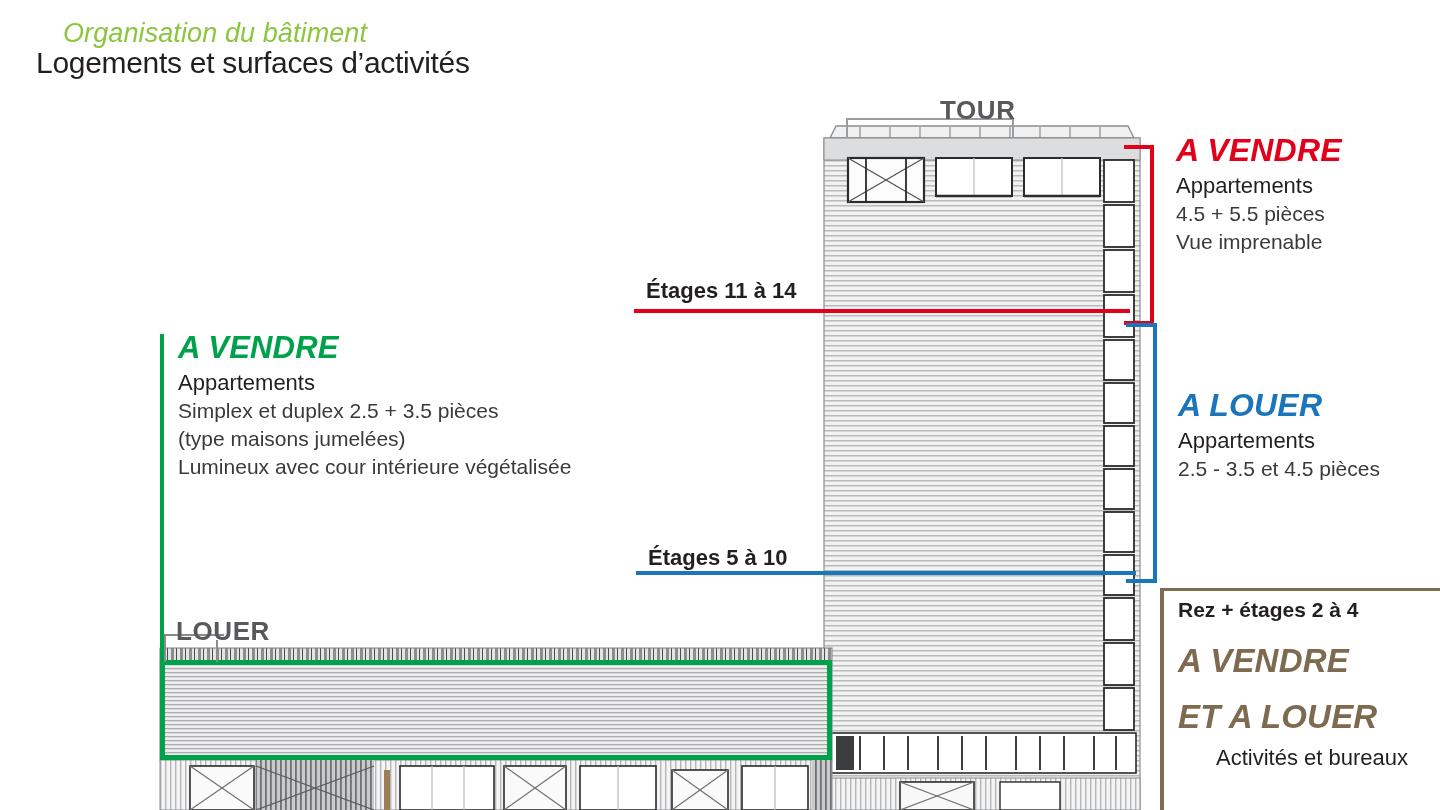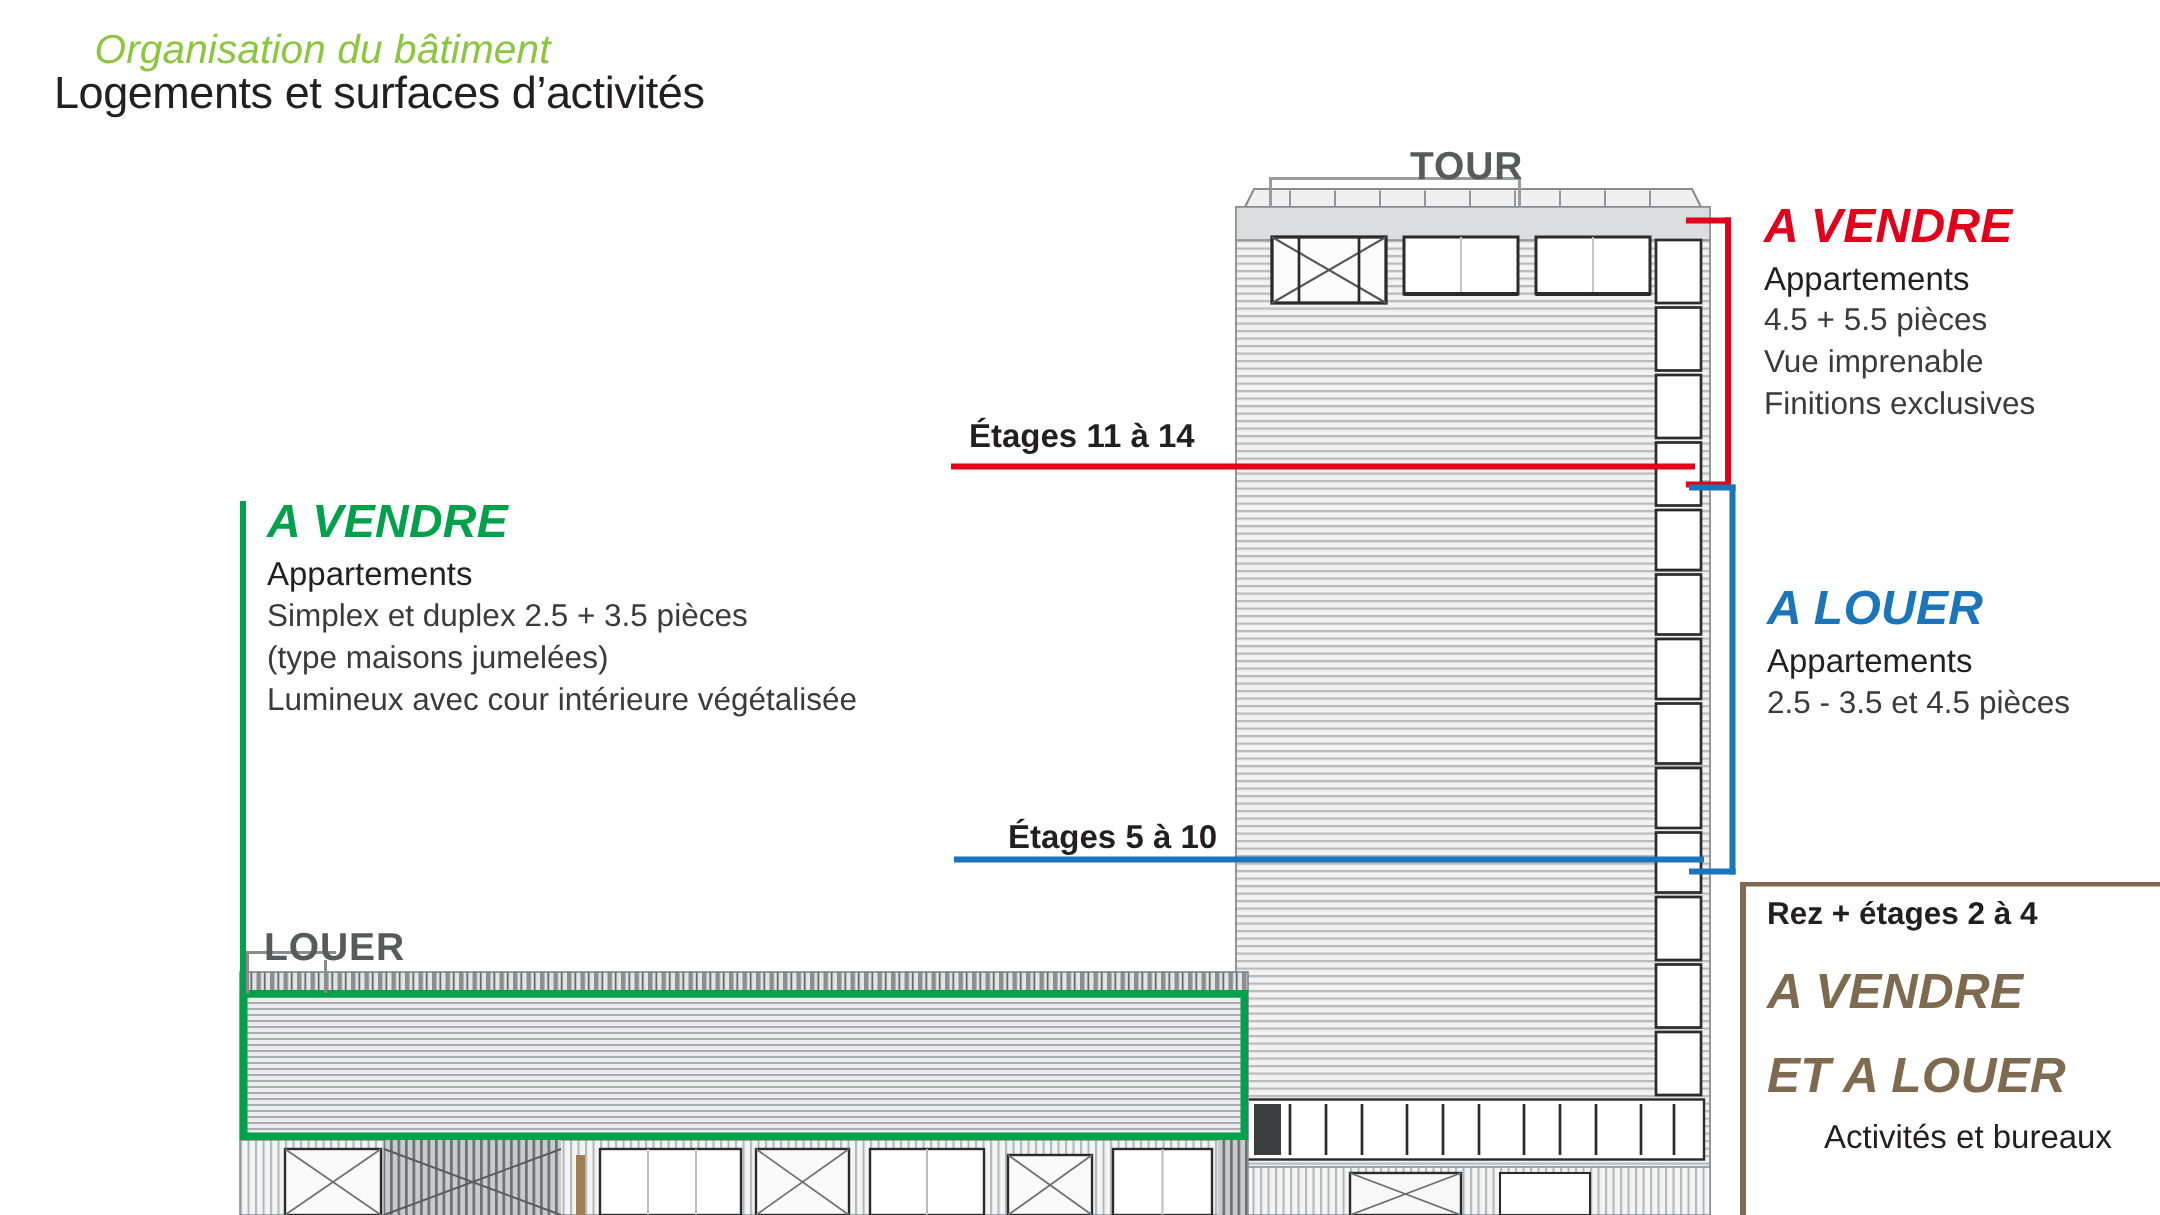--- a/index.html
+++ b/index.html
@@ -90,21 +90,21 @@
     position:absolute;left:1160px;top:588px;width:280px;height:222px;
     border-left:4px solid #7d6a4f;border-top:3px solid #7d6a4f;
   }
 
   
   .floorlabel{
     position:absolute;font-size:22px;font-weight:700;color:#231f20;
     white-space:nowrap;
   }
   #lab-1114{left:646px;top:278px;}
-  #lab-510{left:672px;top:545px;}
+  #lab-510{left:648px;top:545px;}
 
   
   .callout{
     position:absolute;font-size:26px;font-weight:700;
     color:#58595b;letter-spacing:.6px;white-space:nowrap;
   }
   #tour-label{left:940px;top:95px;}
   #tour-leader{
     position:absolute;left:846px;top:118px;width:164px;height:18px;
     border-left:2px solid #9a9b9e;border-top:2px solid #9a9b9e;
@@ -372,21 +372,20 @@
   <div id="blue-lead"></div>
   <div id="blue-bracket"></div>
 
   <div id="brown-bracket"></div>
 
   <div class="ann" id="red-block">
     <div class="head">A VENDRE</div>
     <div class="sub">Appartements</div>
     <div class="line">4.5 + 5.5 pièces</div>
     <div class="line">Vue imprenable</div>
-    <div class="line">Finitions exclusives</div>
   </div>
 
   <div class="ann" id="blue-block">
     <div class="head">A LOUER</div>
     <div class="sub">Appartements</div>
     <div class="line">2.5 - 3.5 et 4.5 pièces</div>
   </div>
 
   <div class="ann" id="brown-block">
     <div class="kicker">Rez + étages 2 à 4</div>

